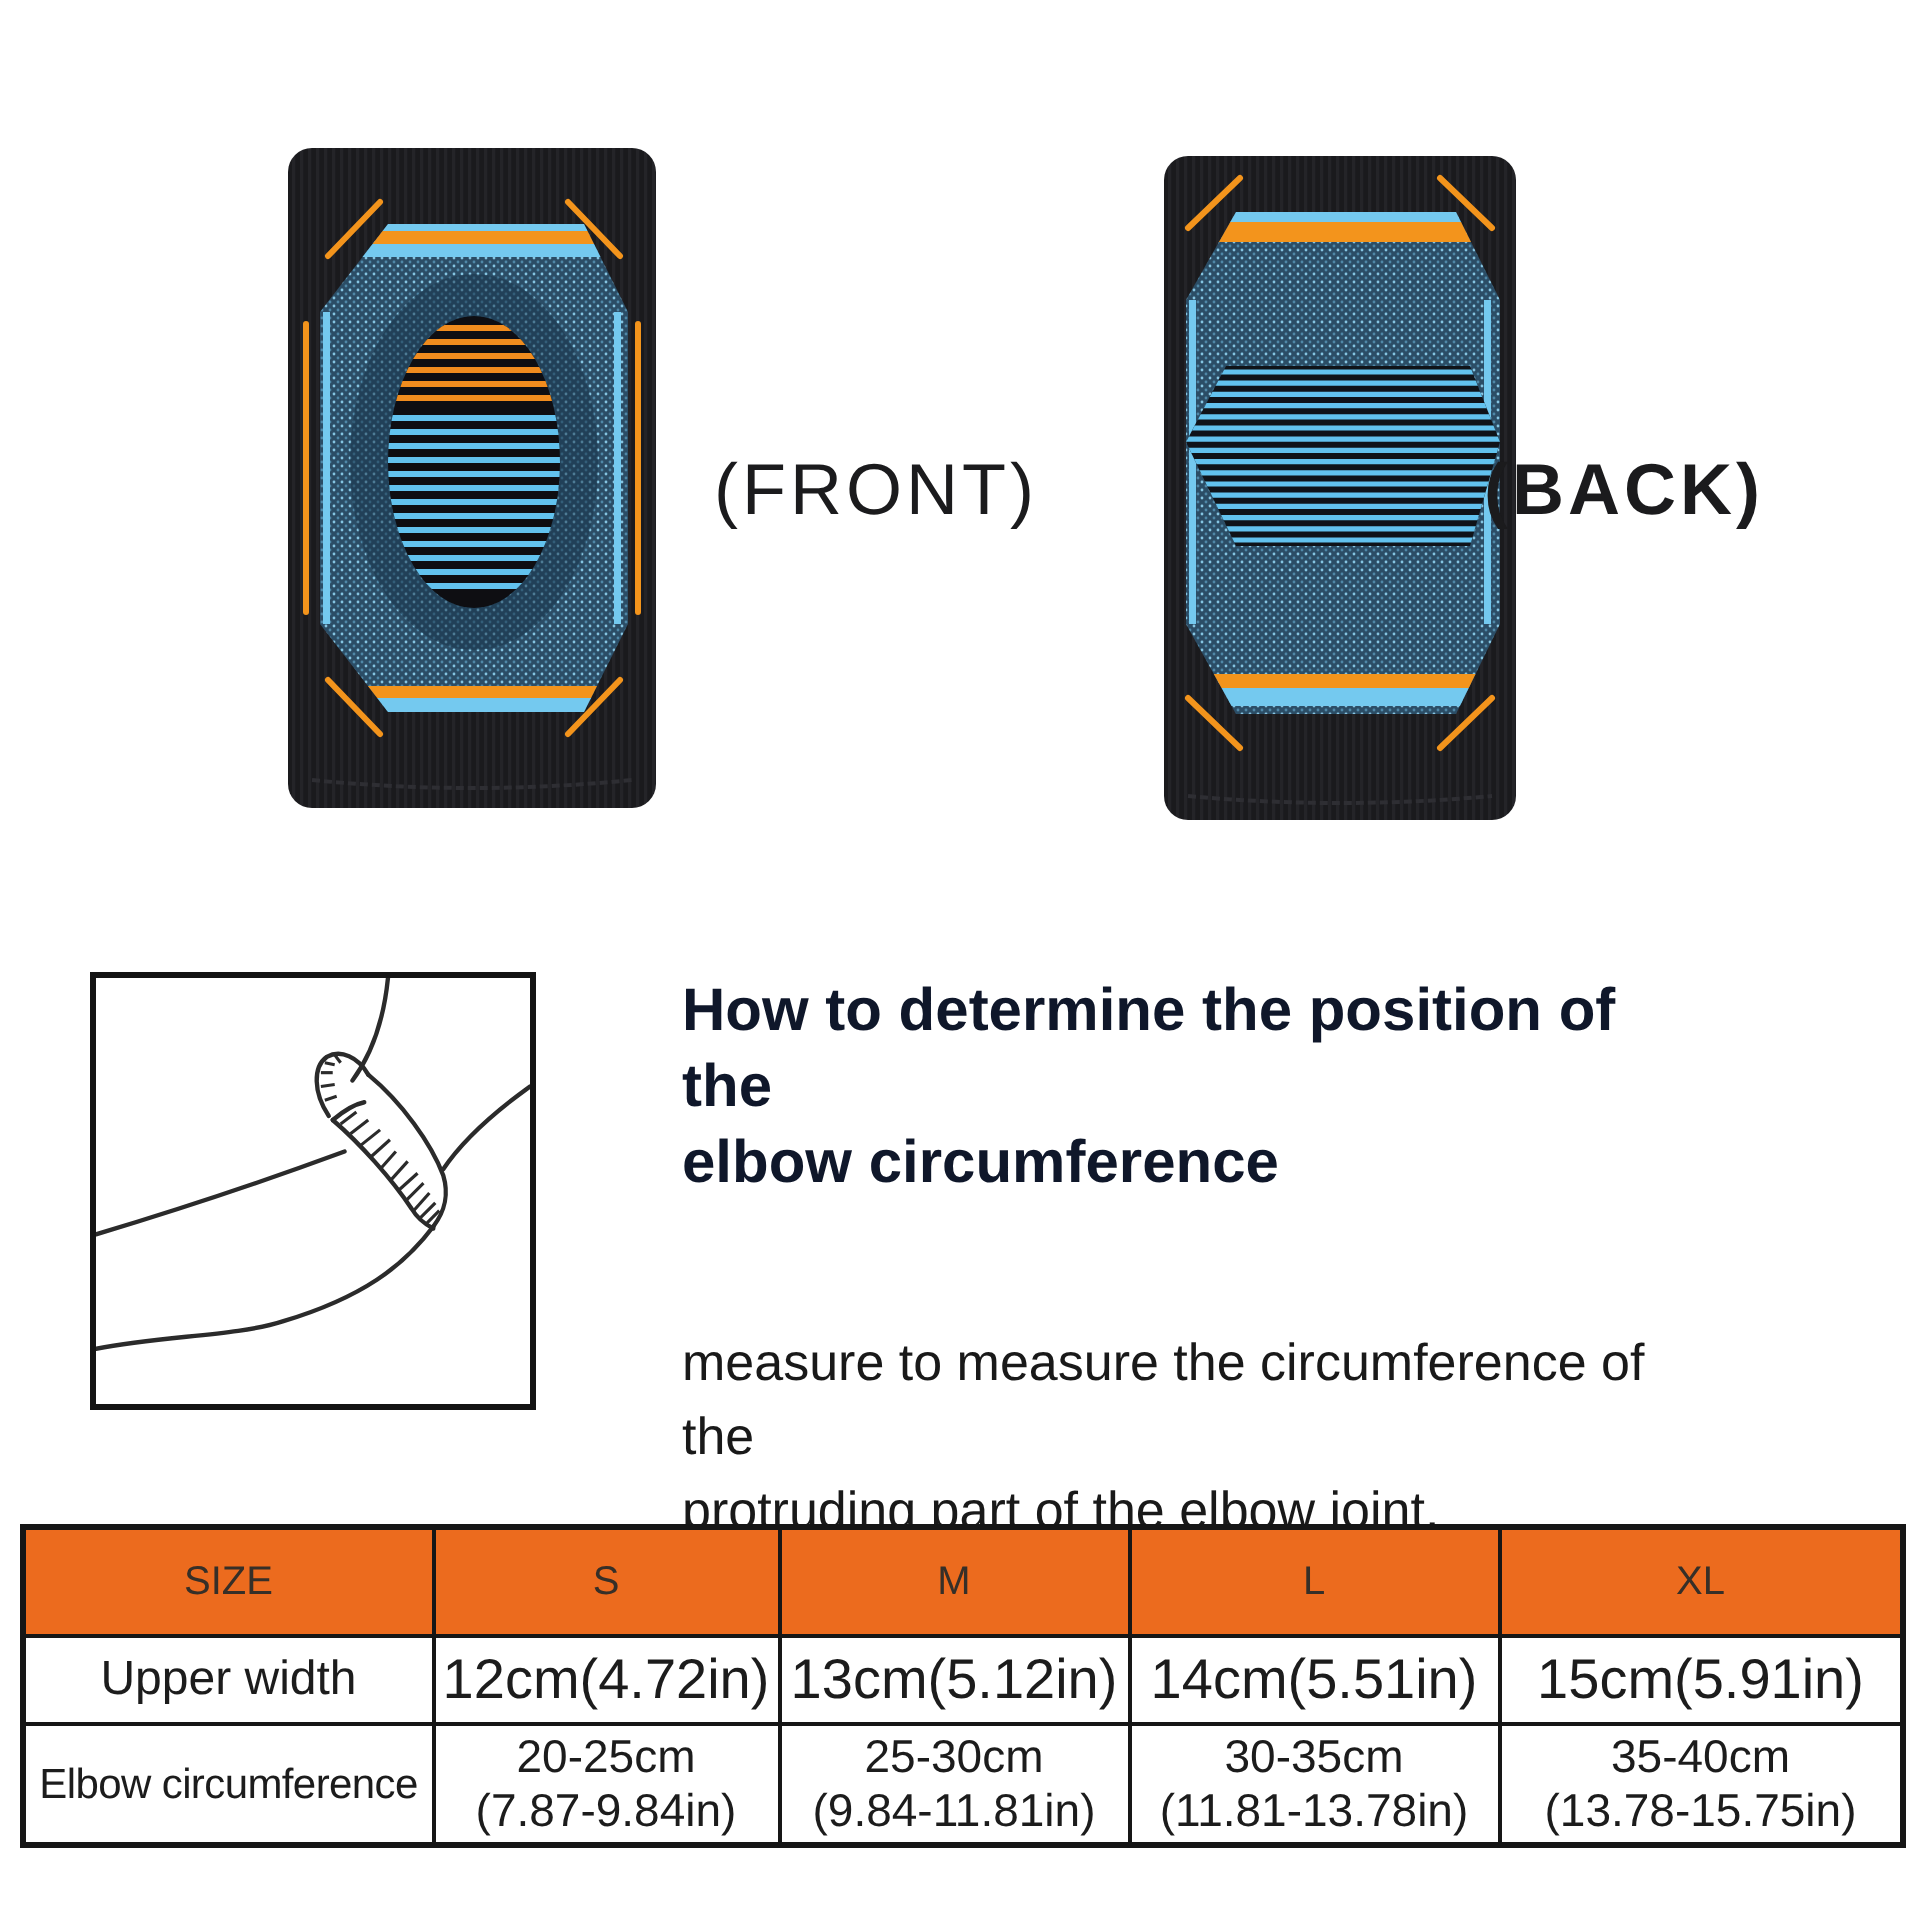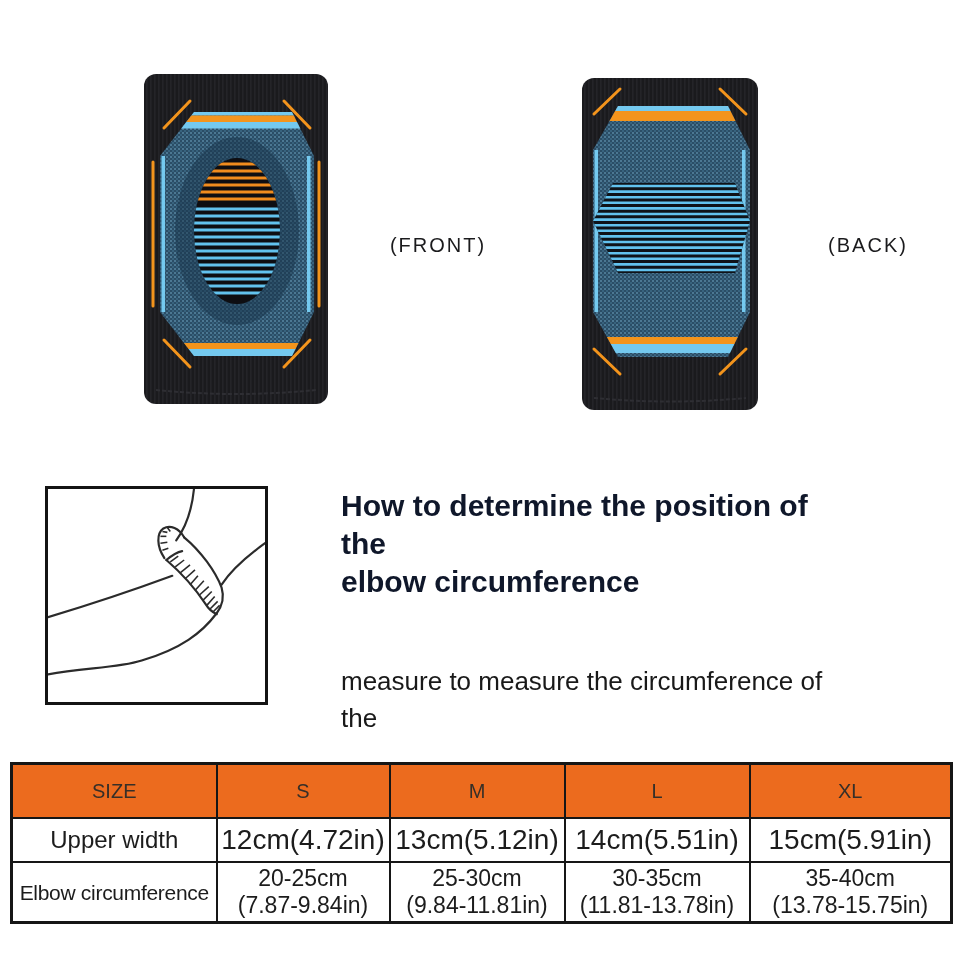--- a/index.html
+++ b/index.html
@@ -6,24 +6,24 @@
   .page{
     position:relative;width:960px;height:960px;overflow:hidden;background:#ffffff;
     font-family:"Liberation Sans", sans-serif;
   }
   
   .sleeve{position:absolute;display:block;}
   .sleeve.front{left:142px;top:72px;width:188px;height:336px;}
   .sleeve.back{left:580px;top:76px;width:180px;height:336px;}
   .view-label{
     position:absolute;top:225px;height:40px;line-height:40px;width:166px;
-    text-align:center;font-size:20px;letter-spacing:2px;color:#1b1b1d;white-space:nowrap;
+    text-align:center;font-size:36px;letter-spacing:2px;color:#1b1b1d;white-space:nowrap;
   }
   .view-label.front-label{left:355px;}
-  .view-label.back-label{left:785px;}
+  .view-label.back-label{left:729px;font-weight:bold;}
   
   .illus-box{
     position:absolute;left:45px;top:486px;width:217px;height:213px;
     border:3px solid #141414;background:#ffffff;box-sizing:content-box;
   }
   .illus-box svg{display:block;width:100%;height:100%;}
   .howto{position:absolute;left:341px;top:487px;width:510px;}
   .howto h2{
     margin:0;font-size:30px;line-height:38px;font-weight:bold;color:#0f172a;
   }
@@ -204,21 +204,21 @@
           <path d="M157,113 L166,104"></path>
           <path d="M161,118 L169,109"></path>
         <path d="M164,122 L172,114"></path>
           <path d="M167,125 L174,118"></path>
       </g>
     </svg>
   </div>
 
   <div class="howto">
     <h2><span>How to determine the position of the</span><br><span>elbow circumference</span></h2>
-    <p><br><span>measure to measure the circumference of the</span><br></p>
+    <p><br><span>measure to measure the circumference of the</span><br><span>protruding part of the elbow joint.</span></p>
   </div>
 
   <table class="size-table">
     <colgroup>
       <col style="width:205px">
         <col style="width:173px">
         <col style="width:175px">
       <col style="width:185px">
         <col style="width:202px">
     </colgroup>

